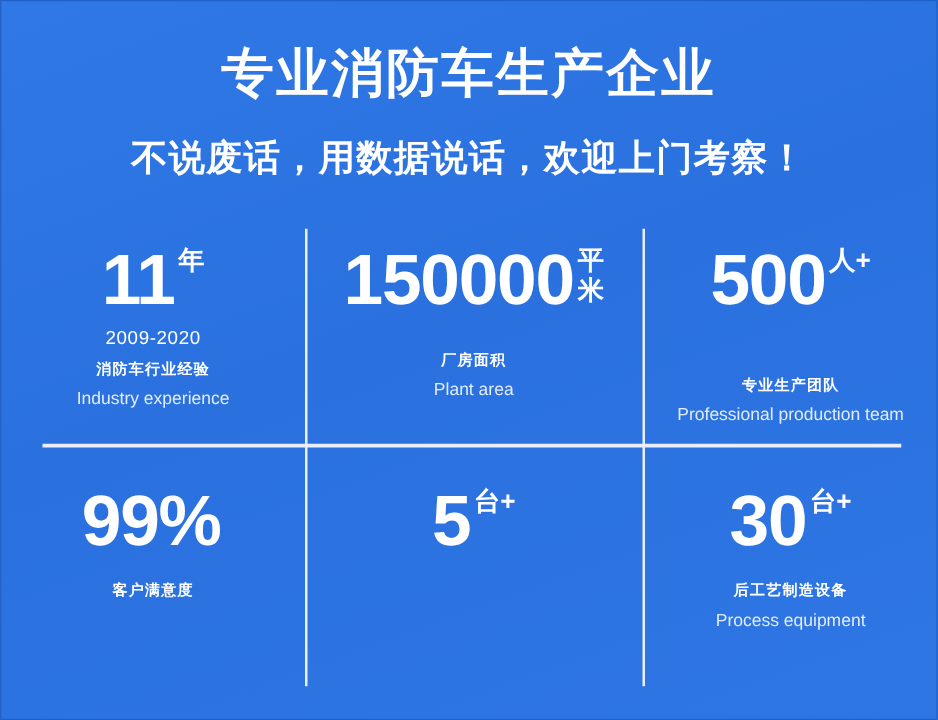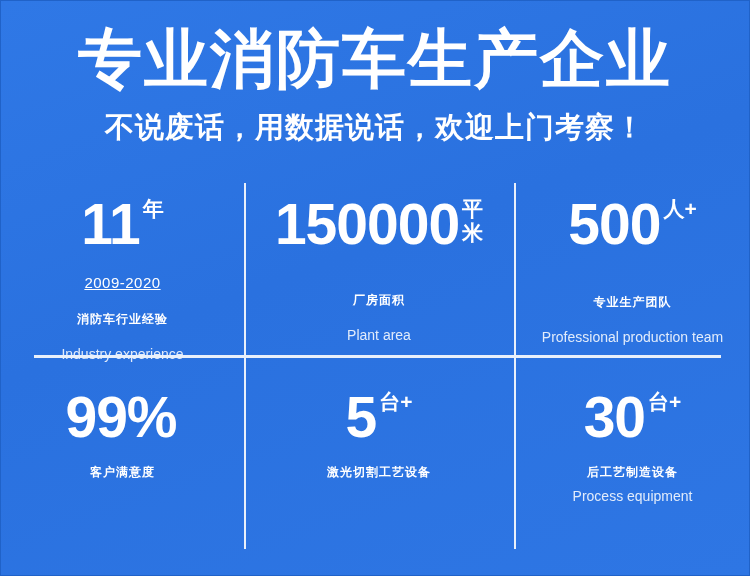--- a/index.html
+++ b/index.html
@@ -27,21 +27,21 @@
   
   .header {
     position: absolute;
     left: 0;
     right: 0;
     top: 26px;
     text-align: center;
   }
   .main-title {
     color: #ffffff;
-    font-size: 64px;
+    font-size: 42px;
     font-weight: 700;
     line-height: 64px;
     letter-spacing: 2px;
     white-space: nowrap;
   }
   .sub-title {
     margin-top: 19px;
     color: #ffffff;
     font-size: 29px;
     font-weight: 700;
@@ -62,21 +62,21 @@
     grid-template-rows: 177px 199px;
   }
   .stat-cell {
     position: relative;
     display: flex;
     flex-direction: column;
     align-items: center;
     justify-content: flex-start;
     box-sizing: border-box;
   }
-  .cell-r1 { padding-top: 16px; gap: 12px; }
+  .cell-r1 { padding-top: 16px; }
   .cell-r2 { padding-top: 32px; }
 
   
   .num-row {
     display: flex;
     align-items: flex-start;
     justify-content: center;
     line-height: 1;
   }
   .big-num {
@@ -107,21 +107,20 @@
     margin-top: 2px;
   }
 
   .year-range {
     color: #ffffff;
     font-size: 15px;
     font-weight: 400;
     line-height: 18px;
     margin-top: 9px;
     letter-spacing: 0.5px;
-    text-decoration: underline;
   }
 
   .label-cn {
     color: #ffffff;
     font-size: 12px;
     font-weight: 700;
     line-height: 22px;
     letter-spacing: 1px;
     margin-top: 6px;
     white-space: nowrap;
@@ -189,38 +188,37 @@
       </div>
       <div class="label-cn" style="margin-top:24px;">厂房面积</div>
       <div class="label-en">Plant area</div>
     </div>
 
     <div class="stat-cell cell-r1">
       <div class="num-row">
         <span class="big-num">500</span>
         <span class="unit">人+</span>
       </div>
-      <div class="label-cn" style="margin-top:26px;">专业生产团队</div>
+      <div class="label-cn" style="margin-top:44px;">专业生产团队</div>
       <div class="label-en">Professional production team</div>
     </div>
 
     <div class="stat-cell cell-r2">
       <div class="num-row">
         <span class="big-num">99%</span>
         <span class="unit"></span>
       </div>
       <div class="label-cn">客户满意度</div>
     </div>
 
     <div class="stat-cell cell-r2">
       <div class="num-row">
         <span class="big-num">5</span>
         <span class="unit">台+</span>
       </div>
-      <div class="label-cn">激光切割工艺设备</div>
     </div>
 
     <div class="stat-cell cell-r2">
       <div class="num-row">
         <span class="big-num">30</span>
         <span class="unit">台+</span>
       </div>
       <div class="label-cn">后工艺制造设备</div>
       <div class="label-en">Process equipment</div>
     </div>

